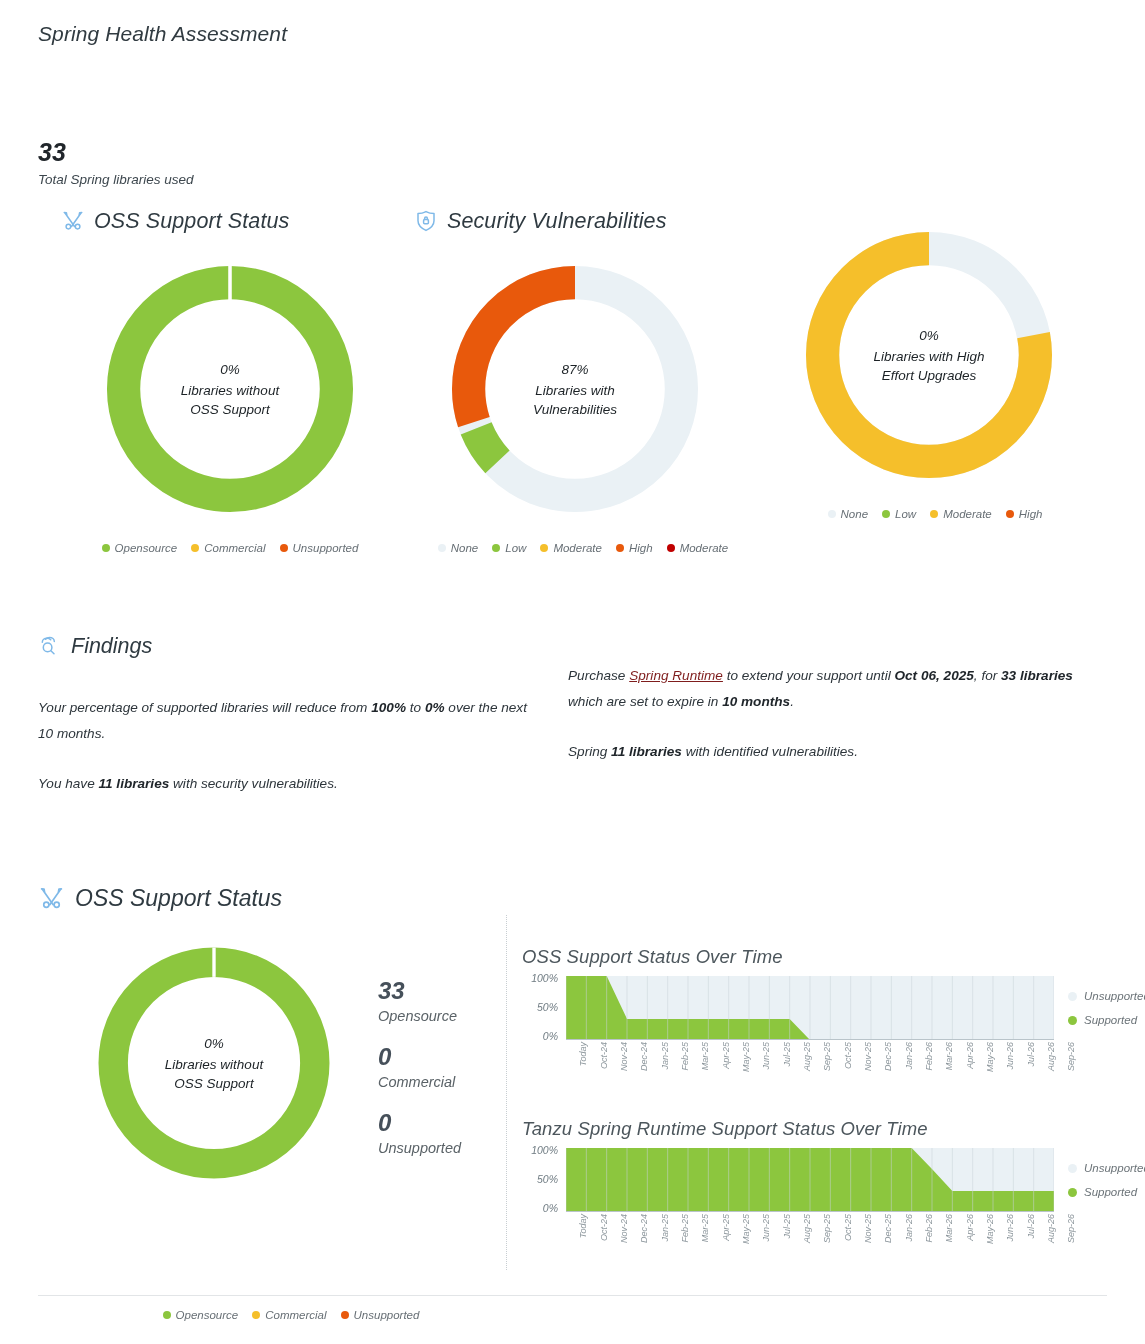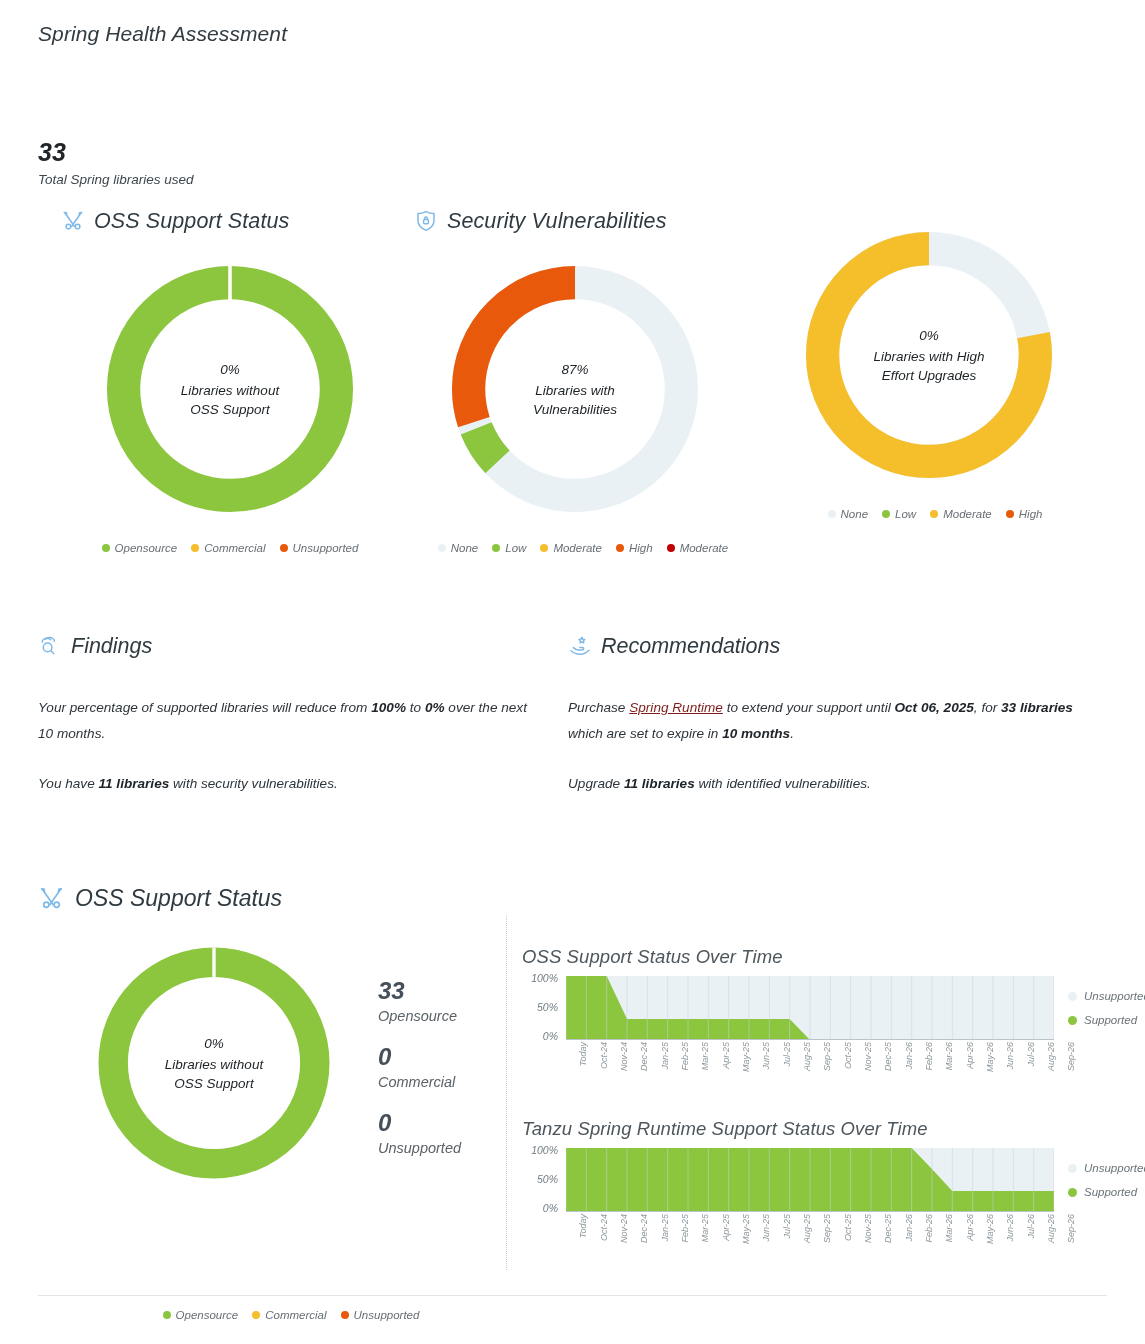--- a/index.html
+++ b/index.html
@@ -424,32 +424,22 @@
           <path d="M12.9 16.7 16 19.8"></path>
         </svg>
       </span>
       <span class="title">Findings</span>
     </div>
     <p><span>Your percentage of supported libraries will reduce from </span><b>100%</b><span> to </span><b>0%</b><span> over the next 10 months.</span></p>
     <p><span>You have </span><b>11 libraries</b><span> with security vulnerabilities.</span></p>
   </div>
 
   <div class="panel recos">
-    <div class="panel-head">
-      <span class="icon">
-        <svg viewBox="0 0 24 24" fill="none" stroke="#7FB9E8" stroke-width="1.5" stroke-linecap="round" stroke-linejoin="round">
-          <path d="M3 16.8c2.6 2.4 6 3.4 9.4 3.4 3.2 0 6-1.6 8.6-4"></path>
-          <path d="M5.4 13.6c1.6 1.6 3.6 2.4 5.8 2.4h3.2a1.3 1.3 0 0 0 0-2.6h-2.6"></path>
-          <path d="M13.9 3.4l.9 1.8 2 .3-1.5 1.4.4 2-1.8-1-1.8 1 .4-2L11 5.5l2-.3z"></path>
-        </svg>
-      </span>
-      <span class="title">Recommendations</span>
-    </div>
     <p><span>Purchase </span><a class="link" href="#">Spring Runtime</a><span> to extend your support until </span><b>Oct 06, 2025</b><span>, for </span><b>33 libraries</b><span> which are set to expire in </span><b>10 months</b><span>.</span></p>
-    <p><span>Upgrade </span><b>11 libraries</b><span> with identified vulnerabilities.</span></p>
+    <p><span>Spring </span><b>11 libraries</b><span> with identified vulnerabilities.</span></p>
   </div>
 
   <div class="bottom">
     <div class="bottom-head">
       <span class="icon">
         <svg viewBox="0 0 24 24" fill="none" stroke="#7FB9E8" stroke-width="1.5" stroke-linecap="round" stroke-linejoin="round">
           <path d="M4 4l9.5 13.5"></path>
             <path d="M3.2 3.4l2.2 .3 .4 2.2"></path>
           <circle cx="16.6" cy="17.6" r="2.3"></circle>
           <path d="M20 4L10.5 17.5"></path>

